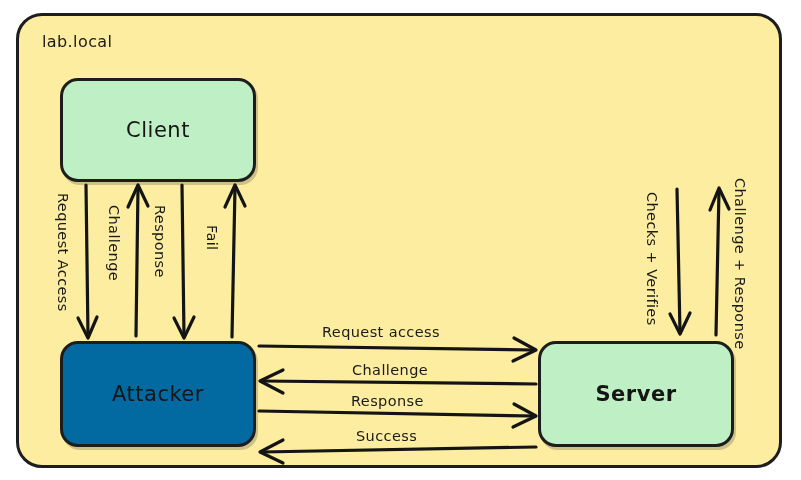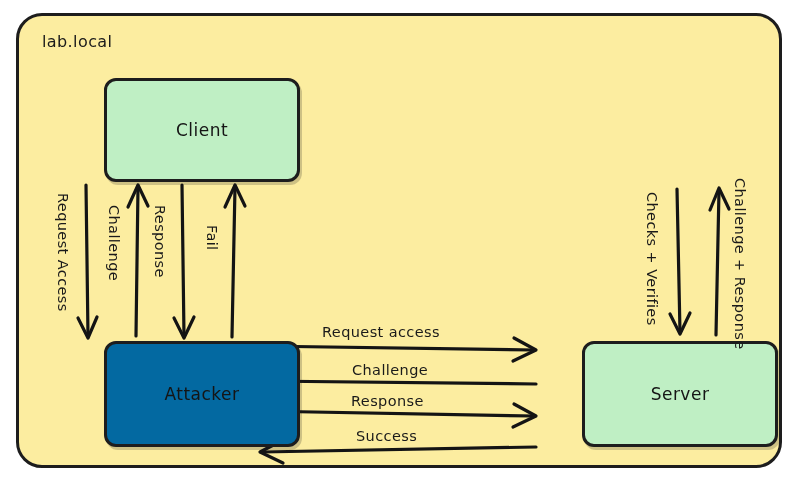--- a/index.html
+++ b/index.html
@@ -42,38 +42,37 @@
     font-size: 16px;
     color: #1a1a1a;
     letter-spacing: 0.4px;
     font-family: "DejaVu Sans", sans-serif;
   }
 
   
   .node {
     position: absolute;
     border: 3px solid #1d1d1d;
-    border-radius: 12px;
+    border-radius: 18px;
     box-sizing: border-box;
     display: flex;
     align-items: center;
     justify-content: center;
-    font-size: 17px;
+    font-size: 21px;
     color: #151515;
     letter-spacing: 0.5px;
     box-shadow: 2px 3px 0 rgba(20,20,20,0.20);
-    margin-left: 44px;
   }
   .node.green  { background: #bfefc4; }
   .node.pink   { background: #0369a1; }
 
   .node-client  { left: 60px;  top: 78px;  width: 196px; height: 104px; }
   .node-dc      { left: 538px; top: 72px;  width: 196px; height: 110px; }
   .node-attacker{ left: 60px;  top: 341px; width: 196px; height: 106px; }
-  .node-server  { left: 538px; top: 341px; width: 196px; height: 106px; }
+  .node-server  { left: 538px; top: 341px; width: 196px; height: 106px; font-weight: bold; }
 
   
   #arrows {
     position: absolute;
     left: 0; top: 0;
     width: 801px;
     height: 480px;
     pointer-events: none;
   }
   .arrow-line {

